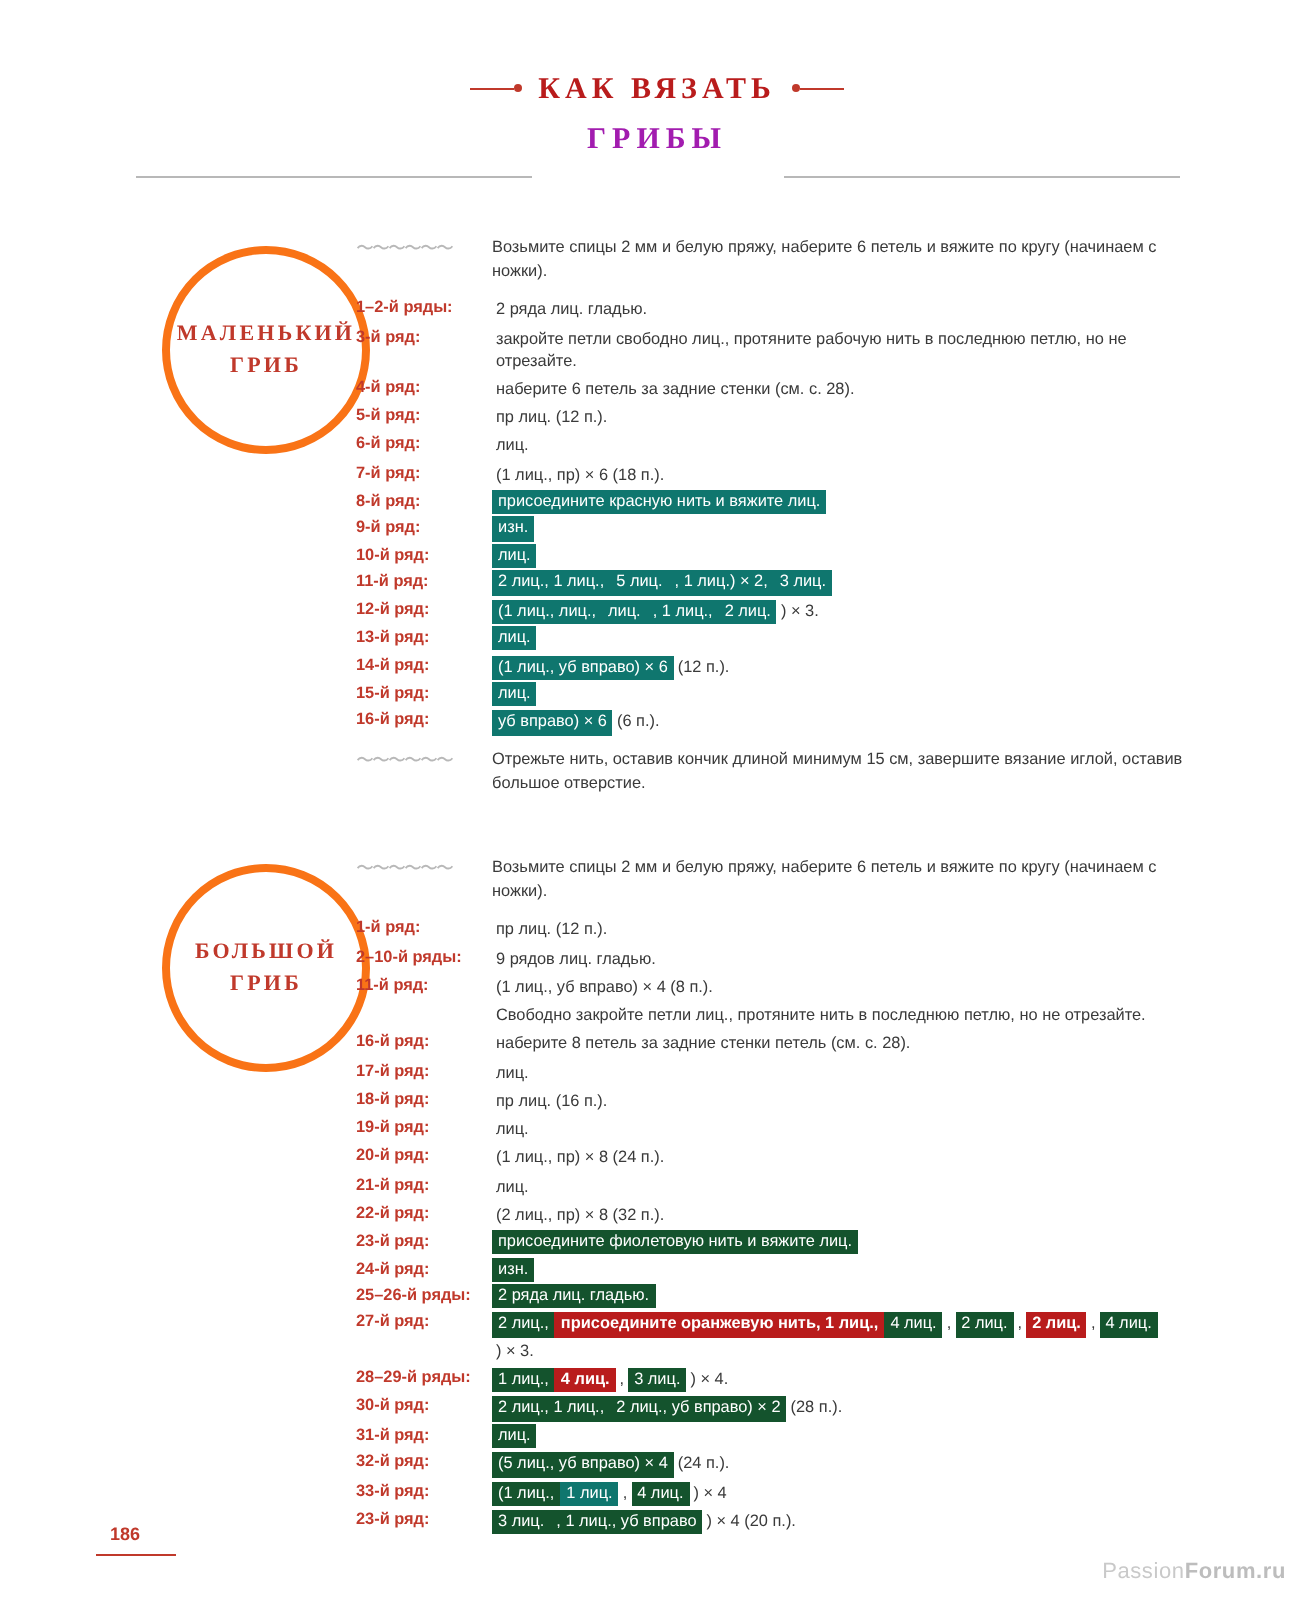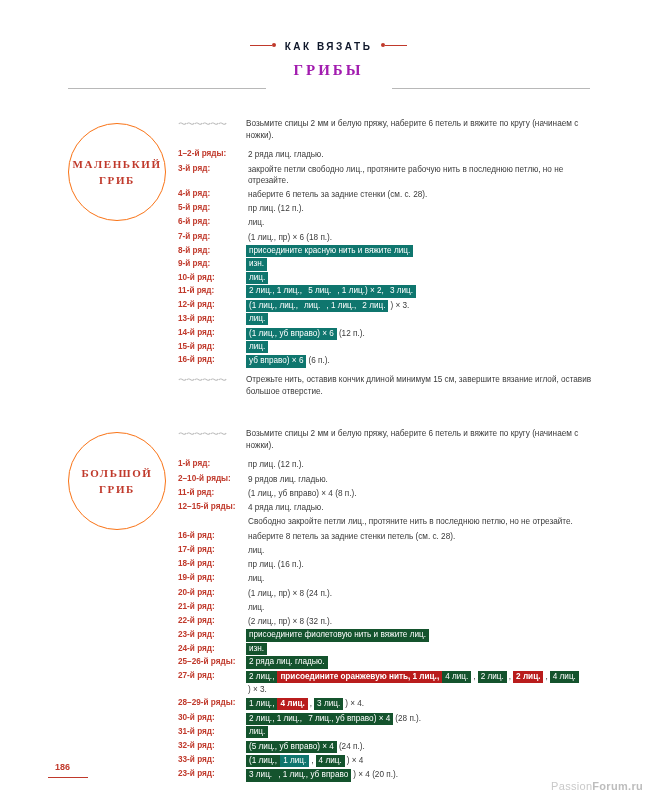--- a/index.html
+++ b/index.html
@@ -23,24 +23,24 @@
 
   
   .header {
     position: absolute;
     top: 36px;
     left: 0;
     width: 657px;
     text-align: center;
   }
   .header-title-1 {
-    font-family: Liberation Sans, sans-serif;
-    font-size: 10px;
+    font-family: Liberation Serif, serif;
+    font-size: 15px;
     letter-spacing: 2.5px;
-    color: #0f172a;
+    color: #b91c1c;
     font-weight: bold;
     text-transform: uppercase;
   }
   .header-title-2 {
     font-family: "Liberation Serif", serif;
     font-size: 15px;
     letter-spacing: 3px;
     color: #a21caf;
     font-weight: bold;
     text-transform: uppercase;
@@ -77,33 +77,34 @@
   }
   .rule.left  { left: 68px; width: 198px; }
   .rule.right { left: 392px; width: 198px; }
 
   
   .badge {
     position: absolute;
     width: 96px;
     height: 96px;
     border-radius: 50%;
-    border: 1px solid #f97316;
+    border: 4px solid #f97316;
     color: #c0392b;
     font-family: "Liberation Serif", serif;
     font-weight: bold;
     font-size: 11px;
     letter-spacing: 1.6px;
     text-align: center;
     display: flex;
     flex-direction: column;
     align-items: center;
     justify-content: center;
     line-height: 1.5;
     text-transform: uppercase;
+    margin-left: 13px;
   }
   #badge-small { left: 68px; top: 123px; }
   #badge-big   { left: 68px; top: 432px; }
 
   
   .section { position: absolute; left: 178px; width: 420px; }
   #section-small { top: 118px; }
   #section-big   { top: 428px; }
 
   .intro {
@@ -317,24 +318,20 @@
           </tr>
           <tr>
             <td class="label">2–10-й ряды:</td>
             <td class="text"><span class="plain-seg">9 рядов лиц. гладью.</span></td>
           </tr>
           <tr>
             <td class="label">11-й ряд:</td>
             <td class="text"><span class="plain-seg">(1 лиц., уб вправо) × 4 (8 п.).</span></td>
           </tr>
           <tr>
-            <td class="label">12–15-й ряды:</td>
-            <td class="text"><span class="plain-seg">4 ряда лиц. гладью.</span></td>
-          </tr>
-          <tr>
             <td class="label"></td>
             <td class="text"><span class="plain-seg">Свободно закройте петли лиц., протяните нить в последнюю петлю, но не отрезайте.</span></td>
           </tr>
           <tr>
             <td class="label">16-й ряд:</td>
             <td class="text"><span class="plain-seg">наберите 8 петель за задние стенки петель (см. с. 28).</span></td>
           </tr>
           <tr>
             <td class="label">17-й ряд:</td>
             <td class="text"><span class="plain-seg">лиц.</span></td>
@@ -374,21 +371,21 @@
           <tr>
             <td class="label">27-й ряд:</td>
             <td class="text"><span class="hl-purple">2 лиц.,</span><span class="hl-orange"> присоедините оранжевую нить, 1 лиц., </span><span class="hl-purple">4 лиц.</span><span class="plain-seg">, </span><span class="hl-purple">2 лиц.</span><span class="plain-seg">, </span><span class="hl-orange">2 лиц.</span><span class="plain-seg">, </span><span class="hl-purple">4 лиц.</span><span class="plain-seg">) × 3.</span></td>
           </tr>
           <tr>
             <td class="label">28–29-й ряды:</td>
             <td class="text"><span class="hl-purple">1 лиц., </span><span class="hl-orange">4 лиц.</span><span class="plain-seg">, </span><span class="hl-purple">3 лиц.</span><span class="plain-seg">) × 4.</span></td>
           </tr>
           <tr>
             <td class="label">30-й ряд:</td>
-            <td class="text"><span class="hl-purple">2 лиц., 1 лиц., </span><span class="hl-purple">7 лиц., уб вправо) × 4</span><span class="plain-seg"> (28 п.).</span></td>
+            <td class="text"><span class="hl-purple">2 лиц., 1 лиц., </span><span class="hl-purple">2 лиц., уб вправо) × 2</span><span class="plain-seg"> (28 п.).</span></td>
           </tr>
           <tr>
             <td class="label">31-й ряд:</td>
             <td class="text"><span class="hl-purple">лиц.</span></td>
           </tr>
           <tr>
             <td class="label">32-й ряд:</td>
             <td class="text"><span class="hl-purple">(5 лиц., уб вправо) × 4</span><span class="plain-seg"> (24 п.).</span></td>
           </tr>
           <tr>

